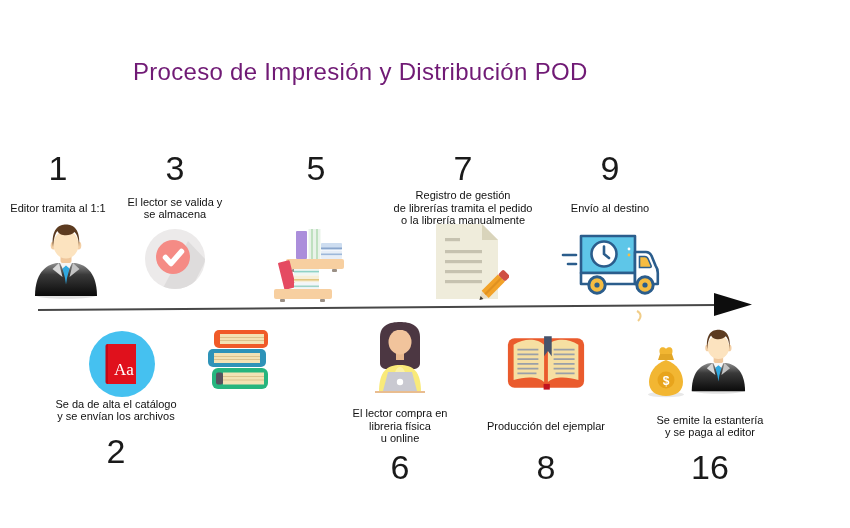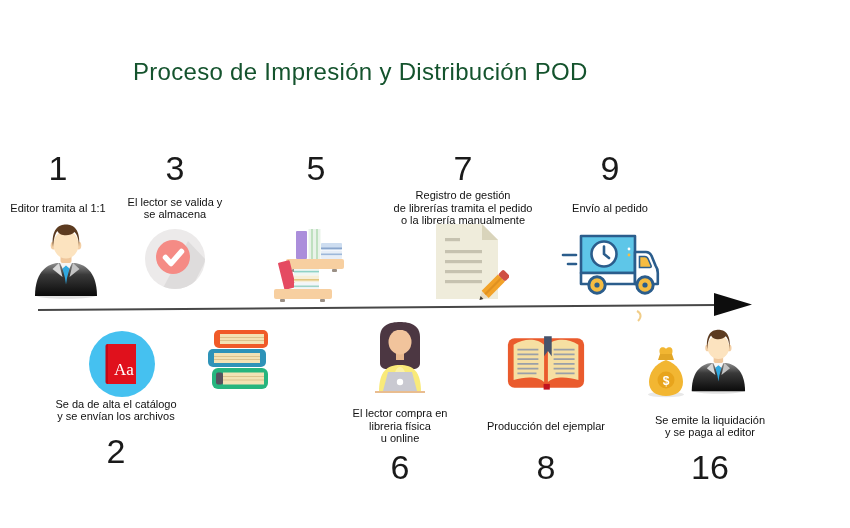--- a/index.html
+++ b/index.html
@@ -1,19 +1,19 @@
 <!DOCTYPE html>
 <html><head>
 <meta charset="utf-8">
 <style>
   html,body{margin:0;padding:0;background:#fff;}
   .canvas{position:relative;width:850px;height:528px;background:#ffffff;overflow:hidden;
           font-family:"Liberation Sans",sans-serif;color:#161616;}
   .title{position:absolute;left:133px;top:58px;margin:0;font-size:24px;font-weight:400;
-         letter-spacing:.3px;color:#14532d;}
+         letter-spacing:.3px;color:#701a75;}
   .step{position:absolute;display:flex;flex-direction:column;align-items:center;}
   .num{font-size:34px;line-height:36px;font-weight:400;color:#1a1a1a;}
   .lbl{font-size:11px;line-height:12.5px;white-space:pre-line;text-align:center;
        display:flex;align-items:center;justify-content:center;color:#111;}
   .step.top .lbl{height:38px;margin-top:3px;}
   .step.bottom .lbl{height:44px;}
   .step.bottom .num{margin-top:1px;}
   .icon{position:absolute;}
 </style>
 </head>
@@ -36,21 +36,21 @@
     <div class="num">5</div>
   </div>
   <div class="step top" style="left:366px;top:150px;width:194px">
     <div class="num">7</div>
     <div class="lbl">Registro de gestión
 de librerías tramita el pedido
 o la librería manualmente</div>
   </div>
   <div class="step top" style="left:533px;top:150px;width:154px">
     <div class="num">9</div>
-    <div class="lbl">Envío al pedido</div>
+    <div class="lbl">Envío al destino</div>
   </div>
 
   <svg class="icon" style="left:26px;top:220px" width="80" height="80" viewBox="0 0 80 80">
     <defs>
       <linearGradient id="suitG" x1="0" y1="0" x2="0" y2="1">
         <stop offset="0" stop-color="#8f8f8f"></stop>
           <stop offset="0.35" stop-color="#3a3a3a"></stop>
           <stop offset="1" stop-color="#0a0a0a"></stop>
       </linearGradient>
       <g id="man-shape">
@@ -211,18 +211,18 @@
     <div class="lbl">El lector compra en
 libreria física
 u online</div>
     <div class="num">6</div>
   </div>
   <div class="step bottom" style="left:466px;top:404px;width:160px">
     <div class="lbl">Producción del ejemplar</div>
     <div class="num">8</div>
   </div>
   <div class="step bottom" style="left:633px;top:404px;width:154px">
-    <div class="lbl">Se emite la liquidación
+    <div class="lbl">Se emite la estantería
 y se paga al editor</div>
     <div class="num">16</div>
   </div>
 
 </div>
 
 </body></html>

